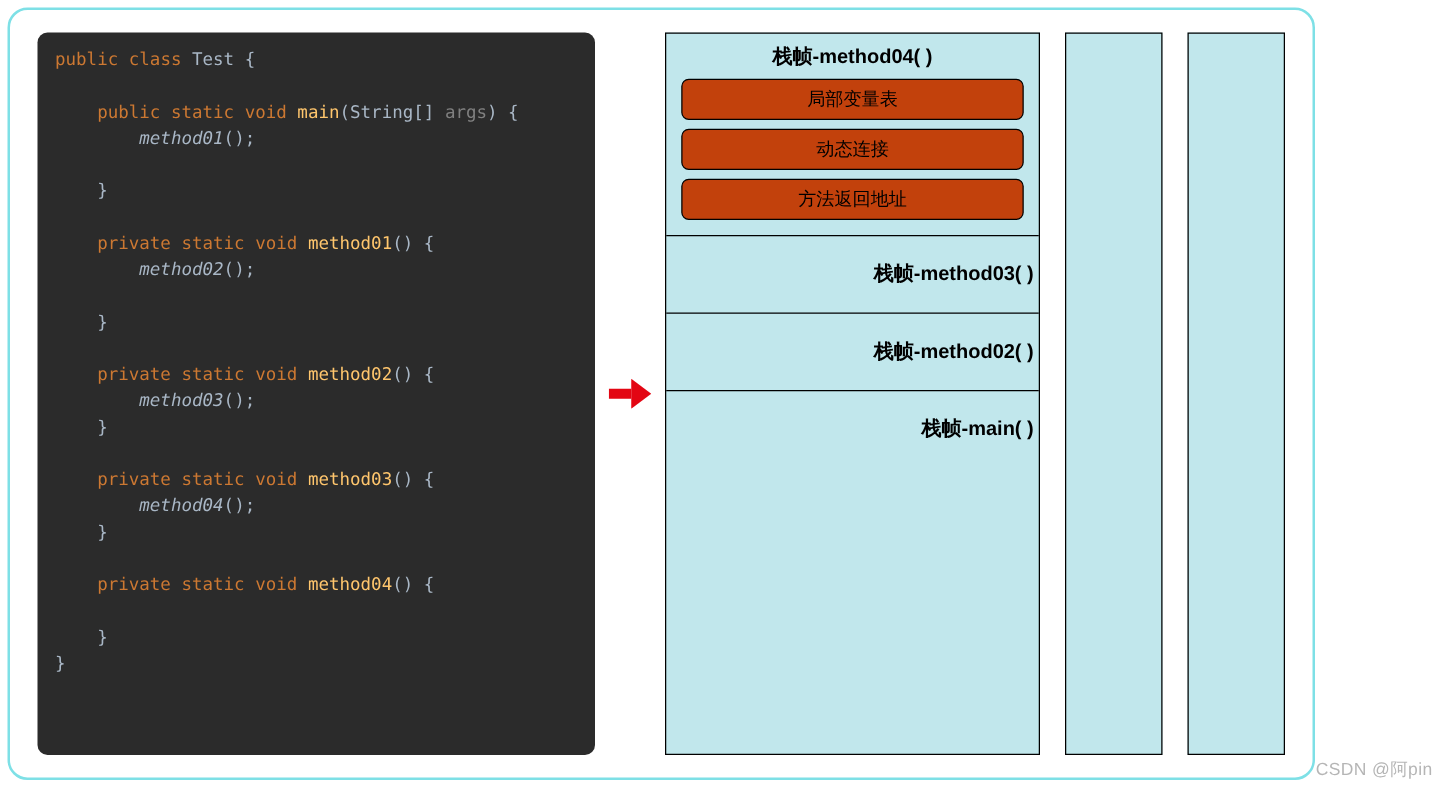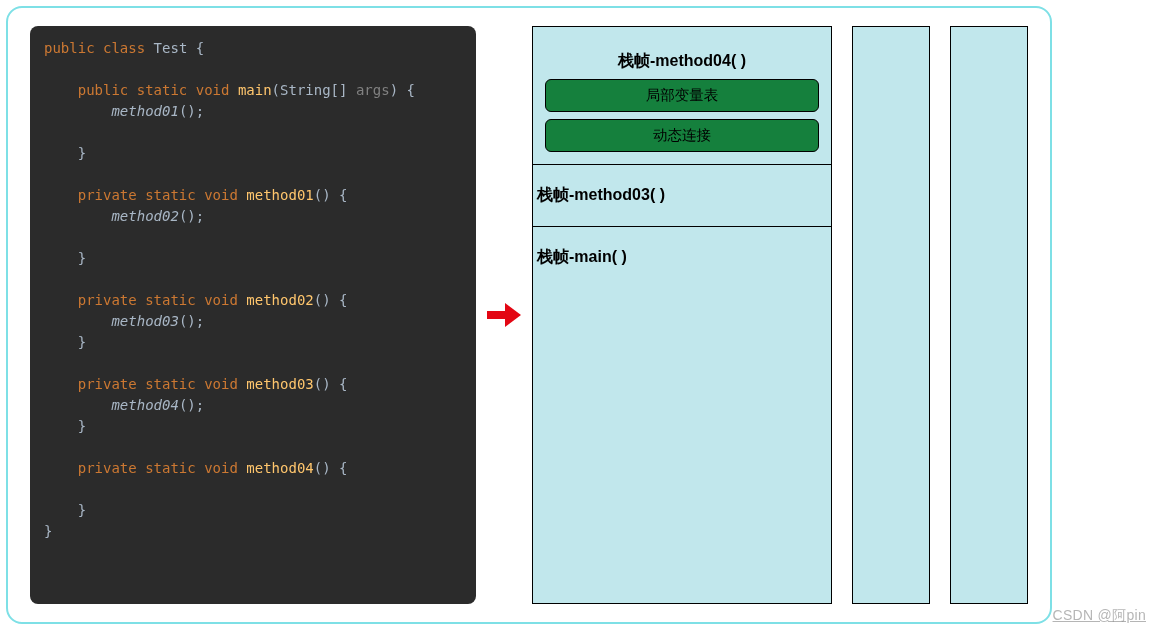--- a/index.html
+++ b/index.html
@@ -60,58 +60,57 @@
     background: #c1e7ec;
     border: 1.7px solid #000;
     display: flex;
     flex-direction: column;
   }
   .stack-main { width: 300px; }
   .stack-thin { flex: 1; min-width: 40px; }
   
   .frame-top {
     border-bottom: 1.7px solid #000;
-    padding: 24px 12px 12px 12px;
+    padding: 8px 12px 12px 12px;
   }
   .frame-title {
     text-align: center;
     font-weight: bold;
     font-size: 16px;
     margin-bottom: 6px;
     font-family: "Microsoft YaHei", sans-serif;
   }
   .frame-inner-box {
-    background: #15803d;
+    background: #c2410c;
     border: 1.6px solid #000;
     border-radius: 6px;
     text-align: center;
     font-size: 14.5px;
     padding: 6px 4px;
     margin-top: 7px;
     font-family: "Microsoft YaHei", sans-serif;
   }
   .frame-cell {
     border-bottom: 1.7px solid #000;
-    text-align: left;
+    text-align: right;
     font-weight: bold;
     font-size: 16px;
     padding: 20px 4px;
     font-family: "Microsoft YaHei", sans-serif;
   }
   .frame-cell:last-child { border-bottom: none; }
   .watermark {
     position: absolute;
     right: 12px;
     bottom: 6px;
     font-size: 14px;
     color: rgba(120,120,120,0.55);
     font-family: Arial, sans-serif;
     letter-spacing: 0.3px;
     pointer-events: none;
-    text-decoration: underline;
   }
 </style>
 </head>
 <body>
 
 <div class="frame">
 
   <div class="code-panel">
     <pre id="code-pre"><span class="cp-kw">public</span><span class="cp-punc"> </span><span class="cp-kw">class</span><span class="cp-punc"> </span><span class="cp-type">Test</span><span class="cp-punc"> {</span>
 
@@ -146,24 +145,26 @@
     </svg>
   </div>
 
   <div class="stacks-area">
     <div class="stack-col stack-main">
       <div class="frame-top">
         <div class="frame-title">栈帧-method04( )</div>
         <div id="frame-parts">
             <div class="frame-inner-box">局部变量表</div>
             <div class="frame-inner-box">动态连接</div>
+            <div class="frame-inner-box">方法返回地址</div>
           </div>
       </div>
       <div id="frame-cells">
           <div class="frame-cell">栈帧-method03( )</div>
+          <div class="frame-cell">栈帧-method02( )</div>
           <div class="frame-cell">栈帧-main( )</div>
         </div>
     </div>
     <div class="stack-col stack-thin"></div>
     <div class="stack-col stack-thin"></div>
   </div>
 
 </div>
 
 <div class="watermark">CSDN @阿pin</div>

